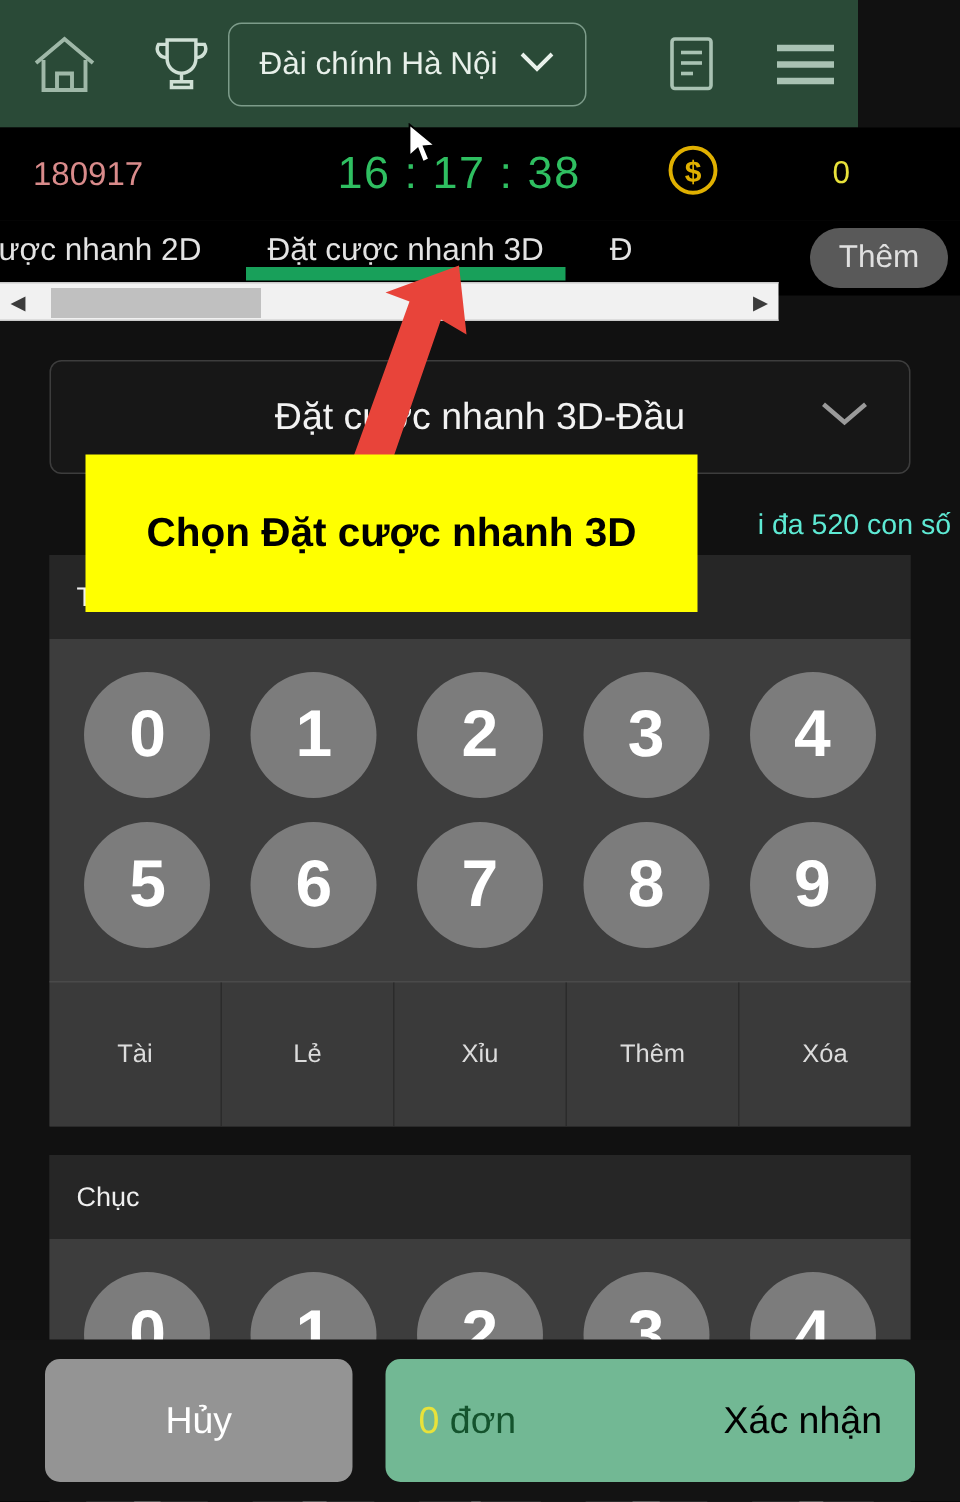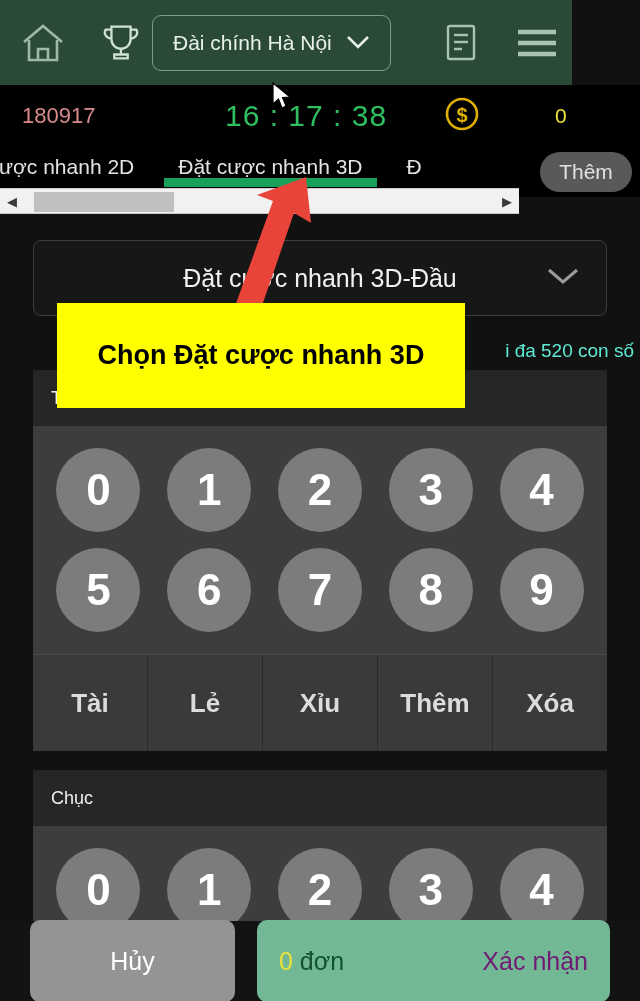--- a/index.html
+++ b/index.html
@@ -179,32 +179,32 @@
   }
   .quick-row {
     display: flex;
     height: 97px;
     background: #3a3a3a;
     border-top: 1px solid #4a4a4a;
   }
   .quick-cell {
     flex: 1 1 0;
     display: flex; align-items: center; justify-content: center;
-    color: #dcdcdc; font-size: 26px; font-weight: bold;
+    color: #dcdcdc; font-size: 17px; font-weight: normal;
     border-right: 1px solid #2b2b2b;
   }
   .quick-cell:last-child { border-right: none; }
 
   #section-tram { top: 156px; }
   #section-chuc { top: 556px; }
 
   
   .bottombar {
     position: absolute; left: 0; bottom: 0;
-    width: 640px; height: 80px;
+    width: 640px; height: 108px;
     background: #131313;
     display: flex; align-items: center;
     padding: 0 30px;
     gap: 22px;
   }
   .btn-cancel {
     width: 205px; height: 82px;
     background: #949494;
     border-radius: 10px;
     color: #ffffff; font-size: 25px;
@@ -213,21 +213,21 @@
   .btn-confirm {
     flex: 1 1 auto; height: 82px;
     background: #72b894;
     border-radius: 10px;
     display: flex; align-items: center; justify-content: space-between;
     padding: 0 22px;
     font-size: 25px;
   }
   .count-yellow { color: #e8e23a; }
   .count-white { color: #14532d; }
-  .confirm-text { color: #701a75; }
+  .confirm-text { color: #000000; }
 
   
   .anno-tip {
     position: absolute; left: 57px; top: 303px;
     width: 408px; height: 105px;
     background: #ffff00;
     color: #000000;
     font-size: 27px; font-weight: bold;
     display: flex; align-items: center; justify-content: center;
     text-align: right;

